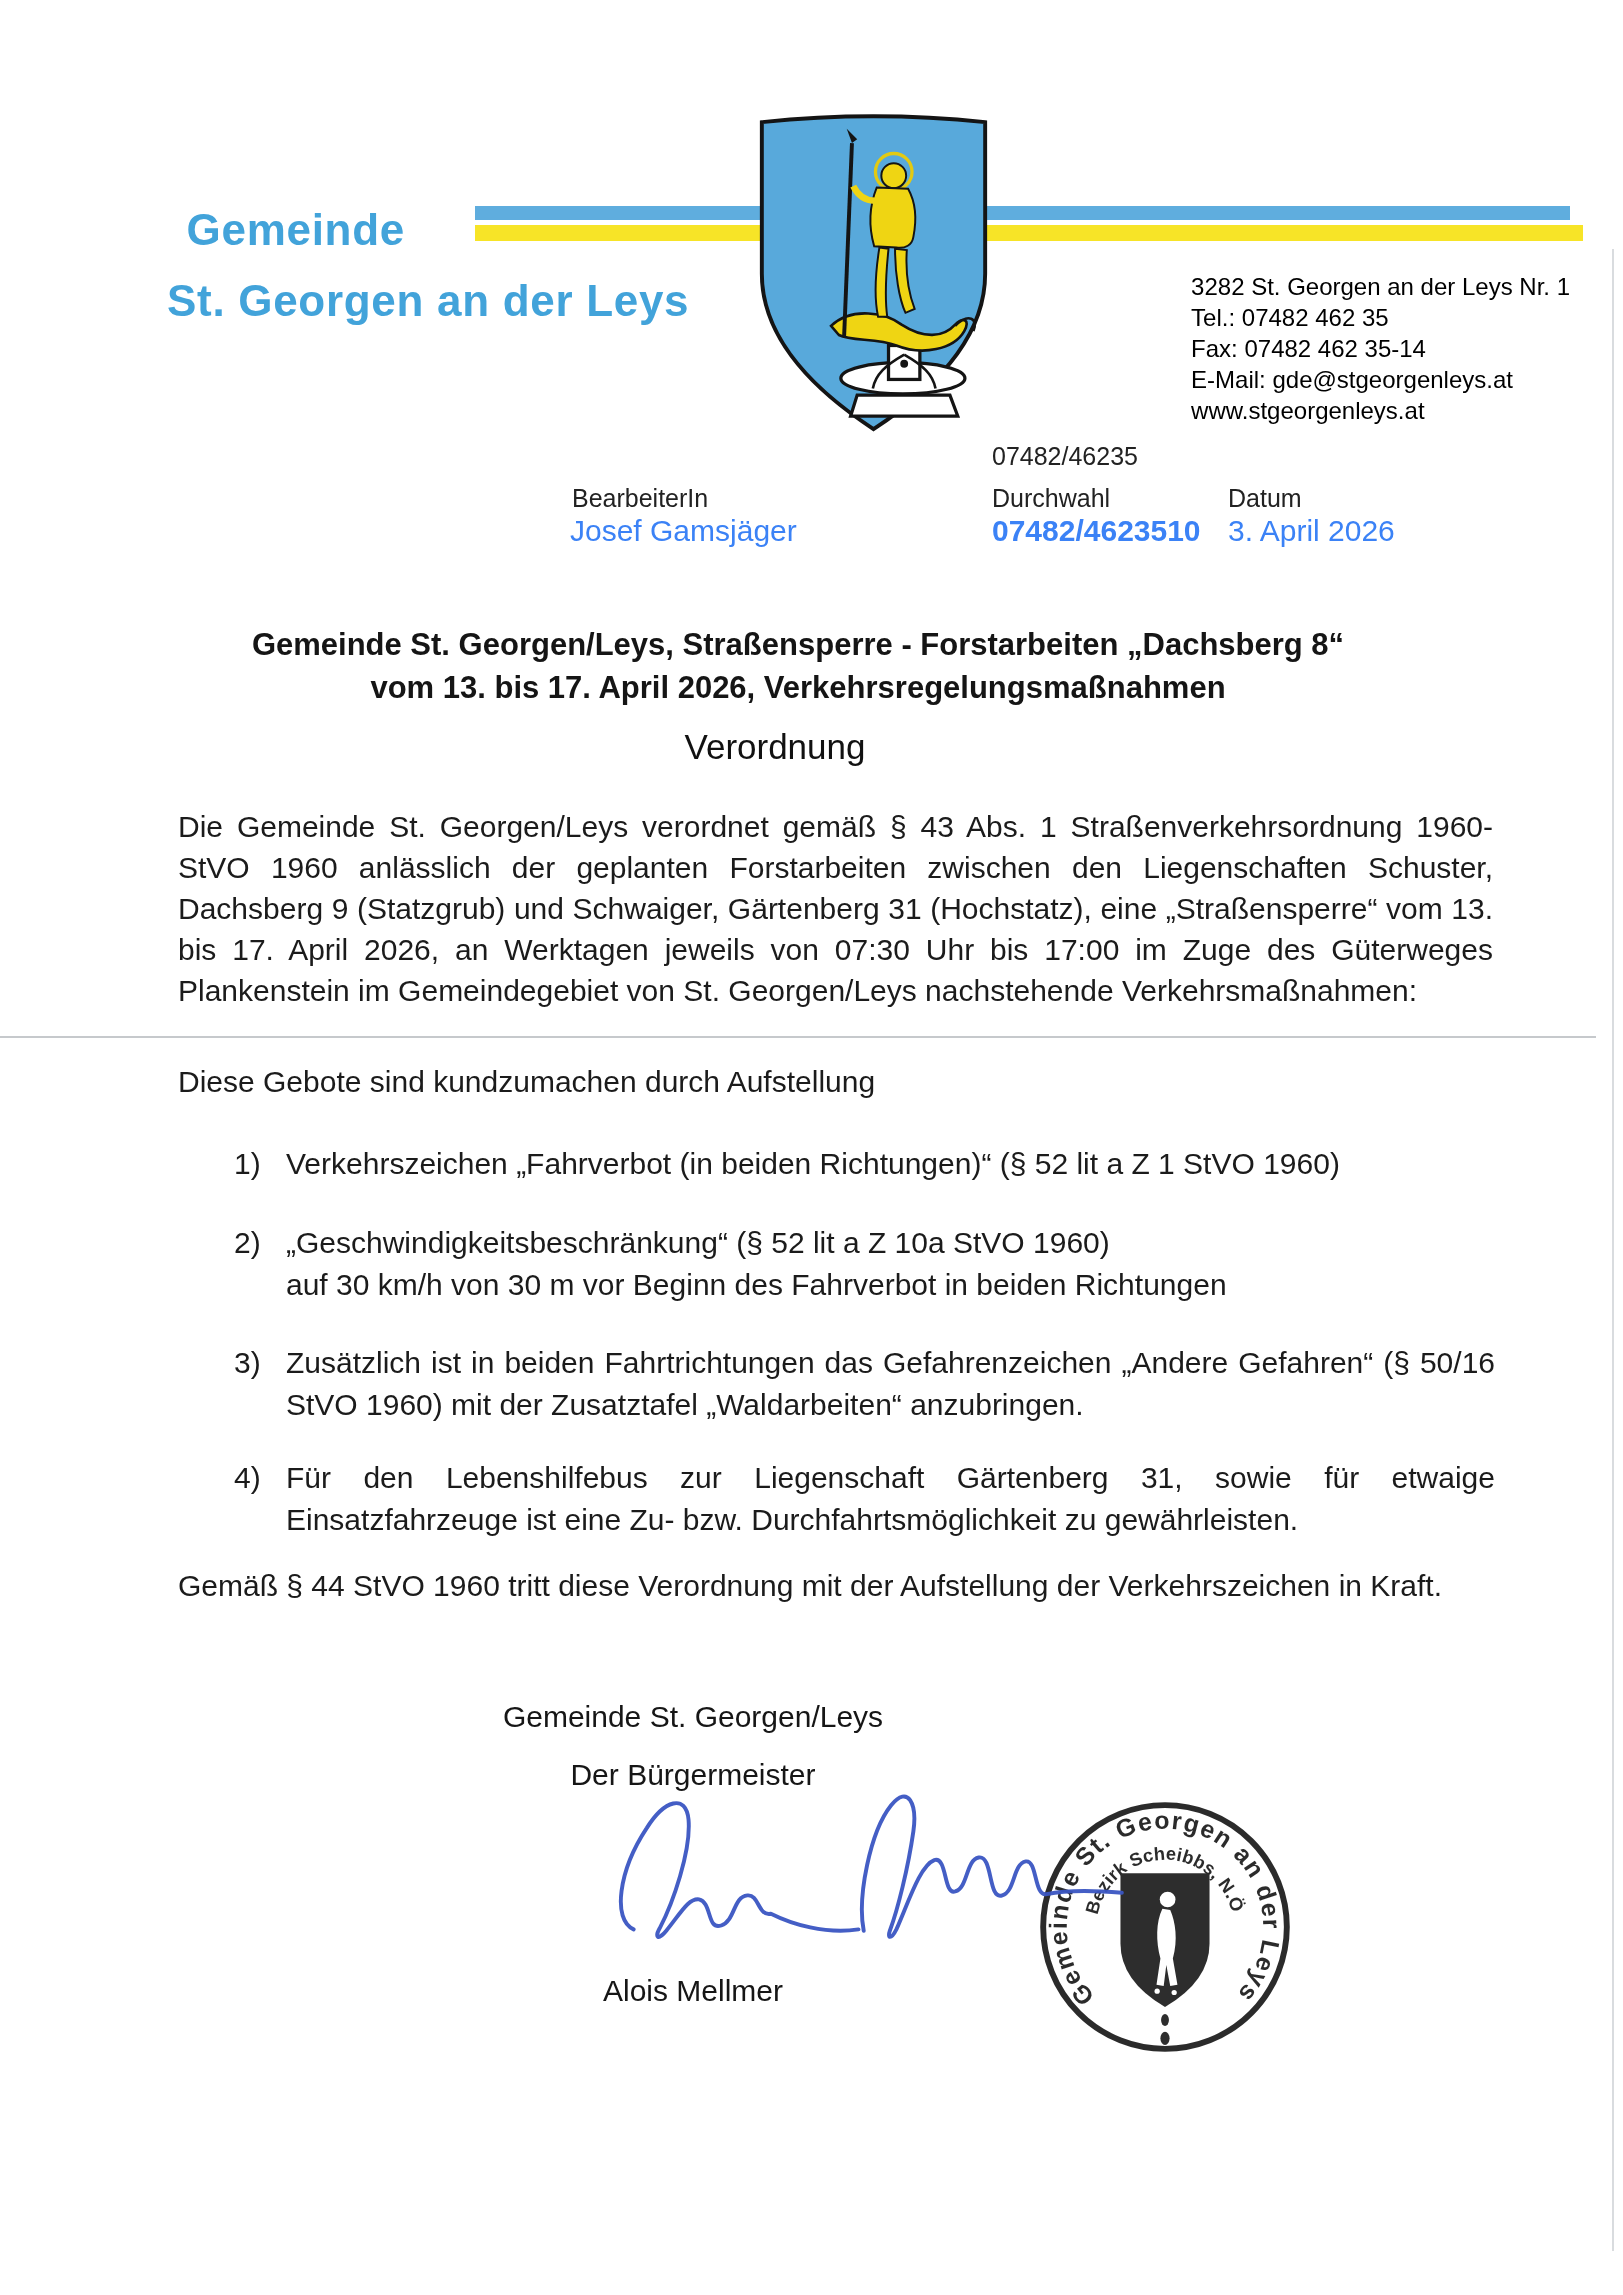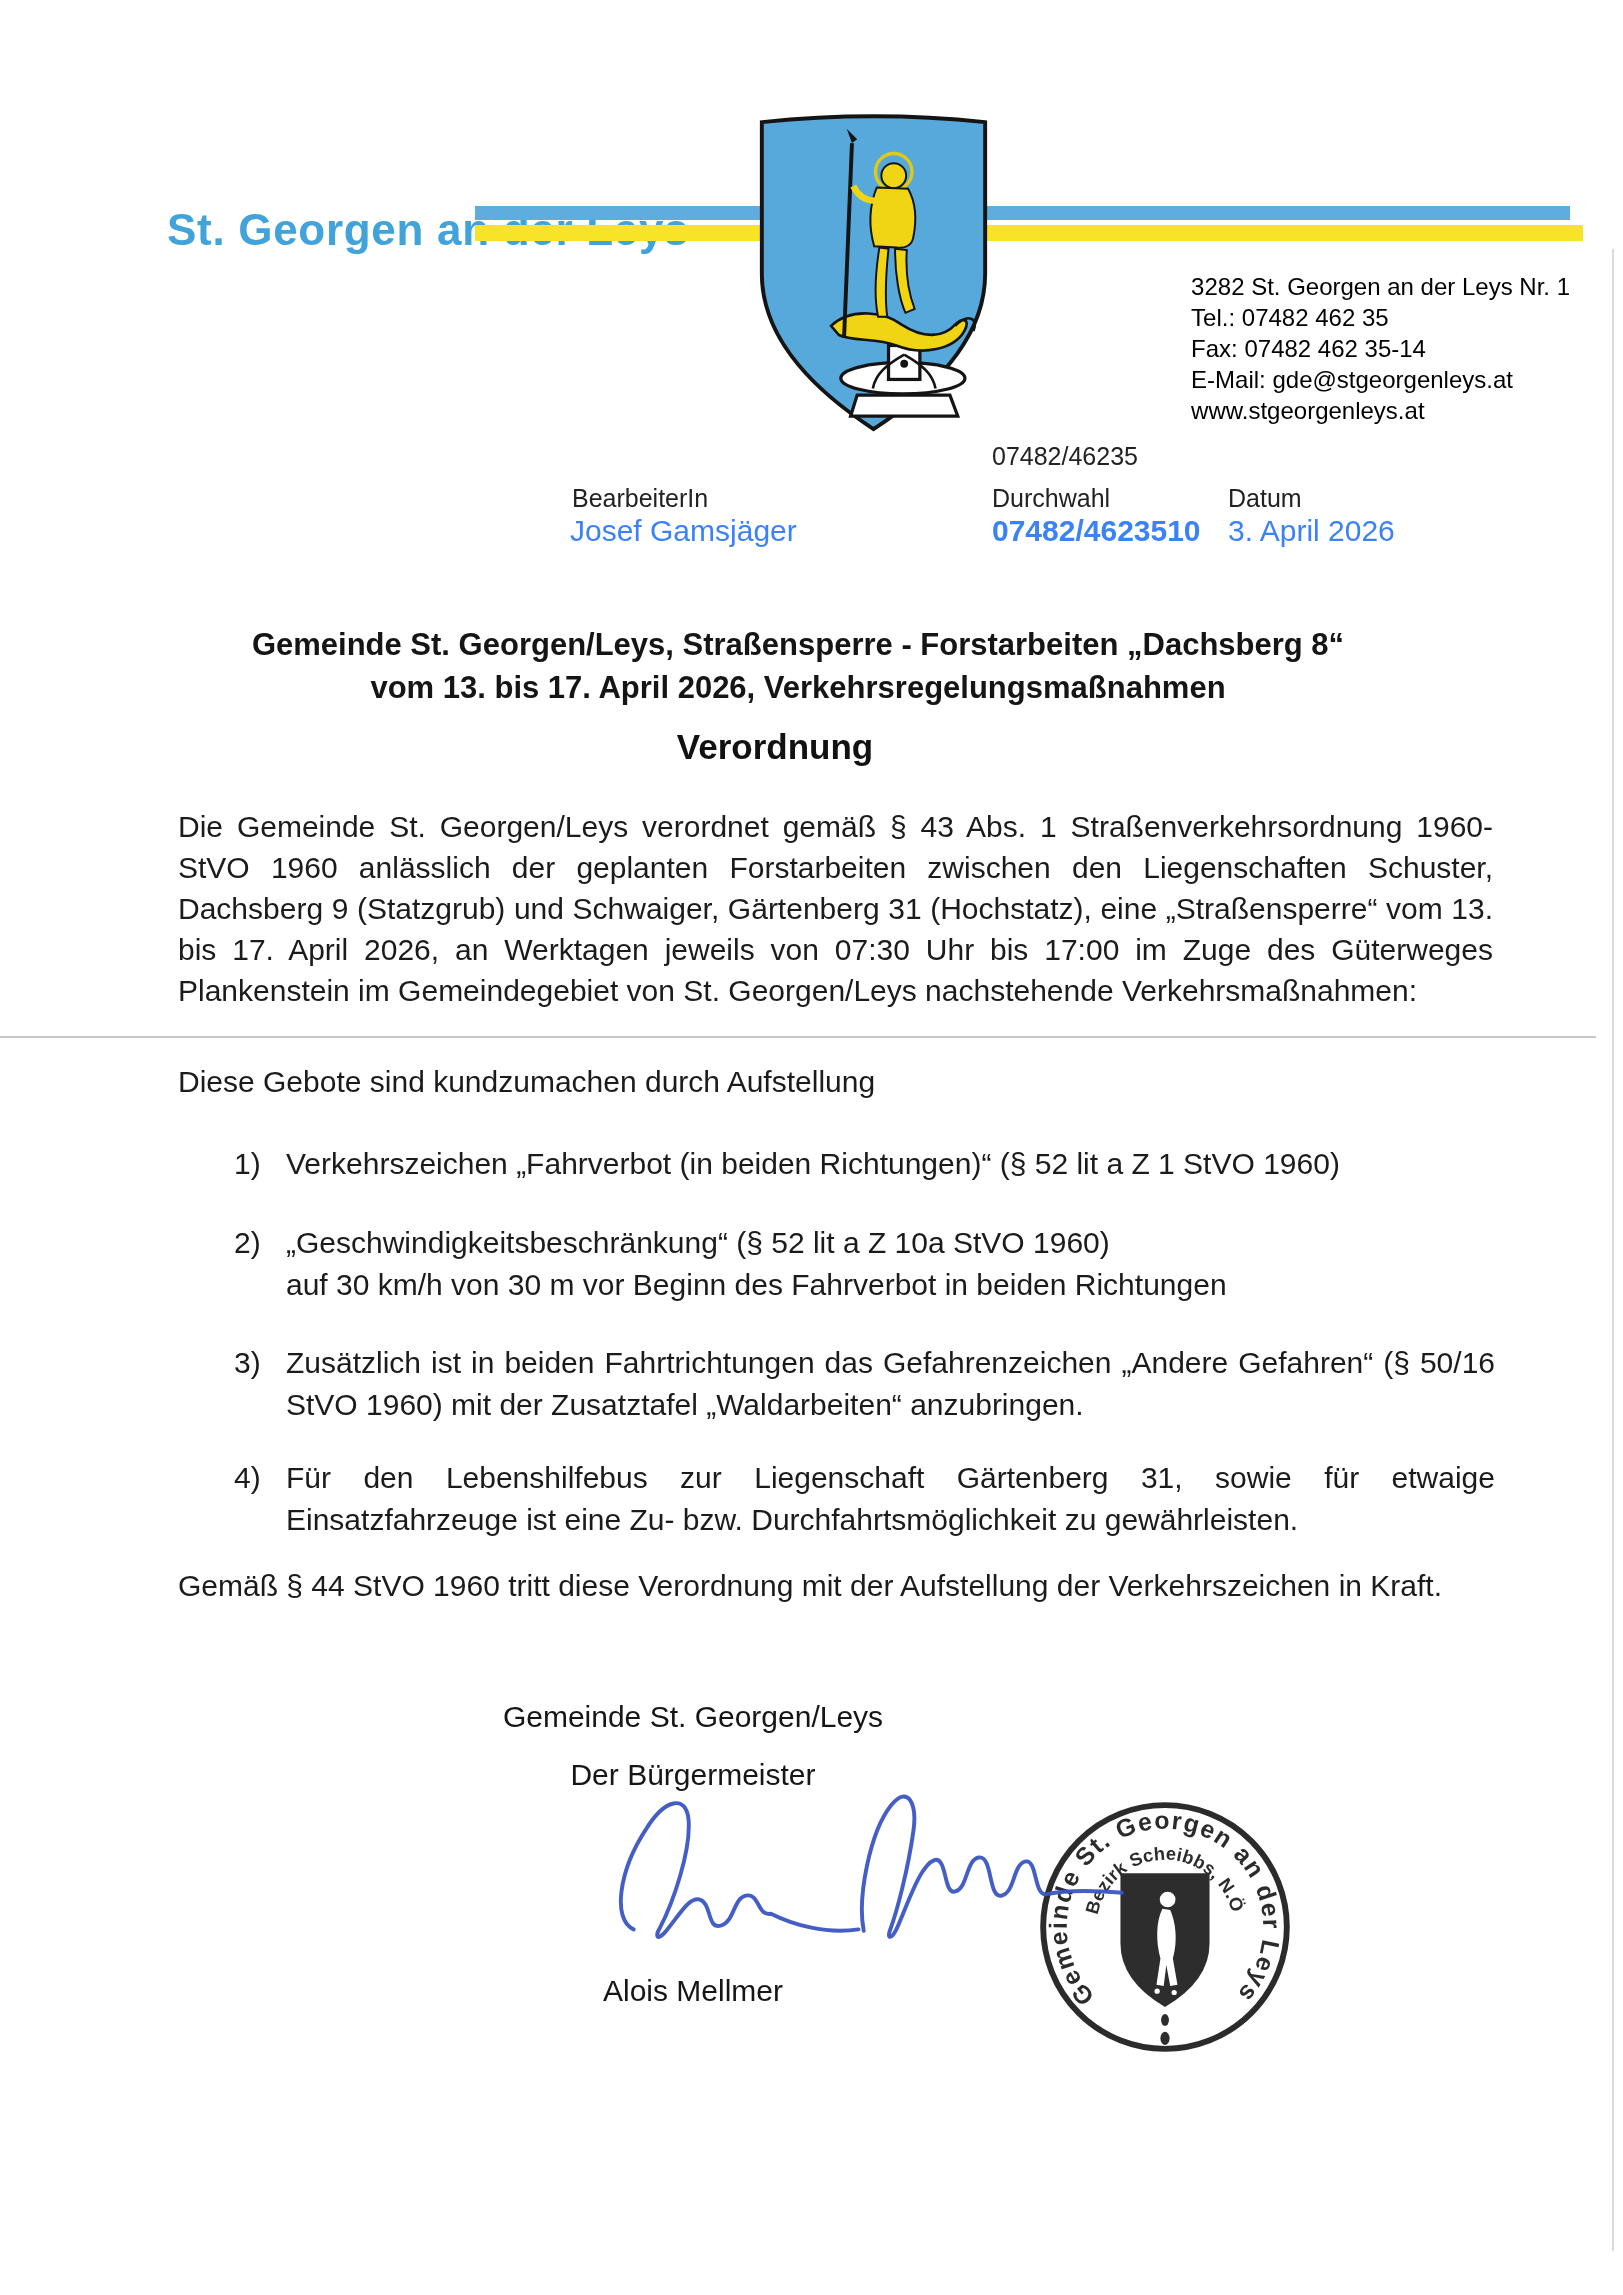--- a/index.html
+++ b/index.html
@@ -14,38 +14,39 @@
   .stripe{position:absolute;}
   .stripe.blue{background:#5fadde;height:13.7px;top:206px;}
   .stripe.yellow{background:#f7e427;height:16.4px;top:225px;}
   
   .contact{right:53px;top:260px;text-align:left;font-size:24px;line-height:31px;color:#000000;margin-top:11px;}
   
   .meta-label{font-size:25px;color:#222;text-align:center;}
   .meta-value{font-size:30px;color:#3b82f6;}
   
   .subject{left:183px;top:623px;width:1230px;text-align:center;font-weight:bold;font-size:31px;line-height:43px;color:#151515;}
-  .doc-title{left:183px;top:727px;width:1184px;text-align:center;font-weight:bold;font-size:35px;color:#111;}
+  .doc-title{left:183px;top:727px;width:1184px;text-align:center;font-weight:normal;font-size:35px;color:#111;}
   
   .para{left:178px;width:1315px;font-size:30px;line-height:41px;text-align:justify;color:#1b1b1b;}
   .intro{left:178px;top:1065px;font-size:30px;color:#1b1b1b;}
   .item{position:absolute;left:234px;width:1266px;font-size:30px;line-height:42px;color:#1b1b1b;}
   .inum{position:absolute;left:0;top:0;}
   .itext{display:block;margin-left:52px;width:1209px;text-align:justify;white-space:pre-line;}
   
   .signblock{left:366px;width:654px;text-align:center;font-size:30px;color:#161616;}
   
   .hairline{left:0;top:1036px;width:1596px;height:2px;background:#c6c9cc;}
   .edge-line{left:1612px;top:249px;width:2px;height:2002px;background:#b9c0c4;opacity:.55;}
   svg{display:block;}
 </style>
 </head>
 <body>
 
 <div class="abs brand">
+  <div class="l1">Gemeinde</div>
   <div class="l2">St. Georgen an der Leys</div>
 </div>
 
 <div class="stripe blue" style="left:475px;width:287px;"></div>
 <div class="stripe yellow" style="left:475px;width:294px;"></div>
 <div class="stripe blue" style="left:980px;width:590px;"></div>
 <div class="stripe yellow" style="left:980px;width:603px;"></div>
 
 <svg class="abs" style="left:754px;top:109px;" width="239" height="328" viewBox="0 0 366 502">
   <path d="M 12 20 Q 183 2 354 20 L 354 252 Q 354 378 183 490 Q 12 378 12 252 Z" fill="#58a9db" stroke="#141414" stroke-width="6"></path>

